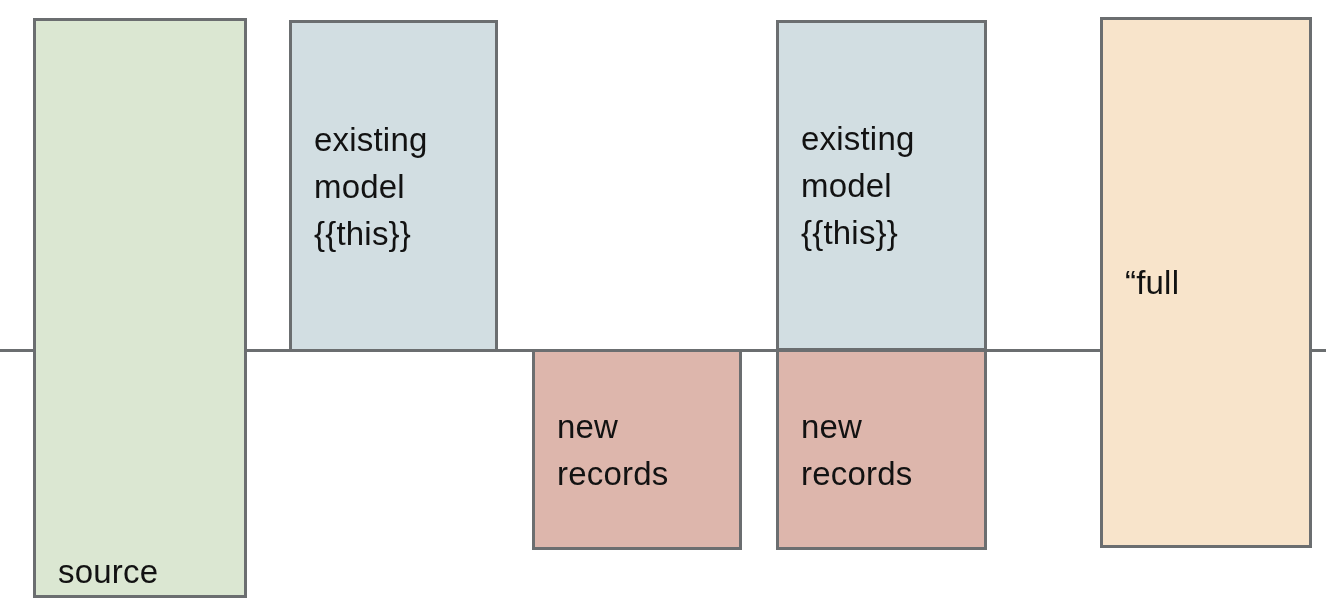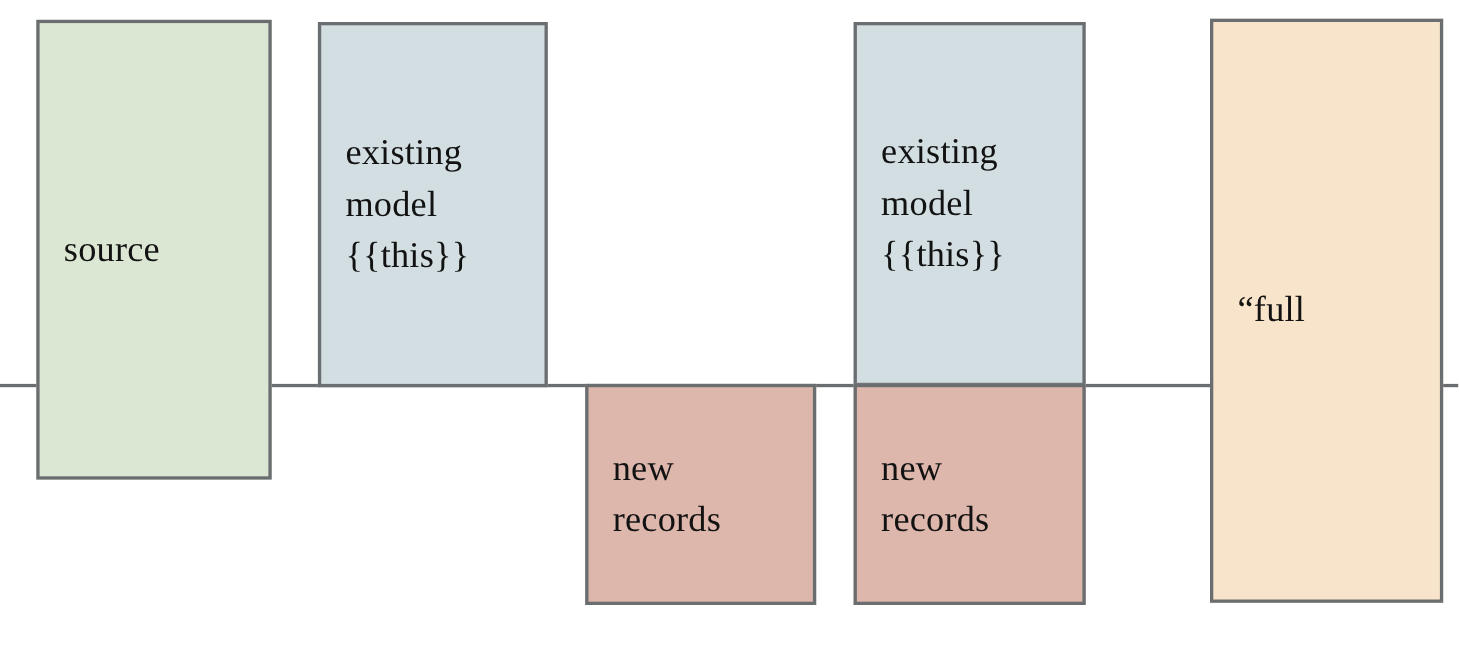--- a/index.html
+++ b/index.html
@@ -34,24 +34,23 @@
     flex-direction: column;
     justify-content: center;
     padding-left: 22px;
     padding-right: 6px;
   }
   .line {
     font-size: 33px;
     line-height: 47px;
     white-space: nowrap;
     letter-spacing: 0.2px;
-    font-family: Liberation Serif, serif;
   }
   
-  .b-source        { left: 33px;   top: 18px;  width: 214px; height: 418px; }
+  .b-source        { left: 33px;   top: 18px;  width: 214px; height: 580px; justify-content: flex-end; }
   .b-existing-l    { left: 289px;  top: 20px;  width: 209px; height: 332px; }
   .b-new-l         { left: 532px;  top: 349px; width: 210px; height: 201px; }
   .b-existing-r    { left: 776px;  top: 20px;  width: 211px; height: 331px; }
   .b-new-r         { left: 776px;  top: 349px; width: 211px; height: 201px; }
   .b-full-refresh  { left: 1100px; top: 17px;  width: 212px; height: 531px; }
 </style>
 </head>
 <body>
 
 <div class="canvas">

